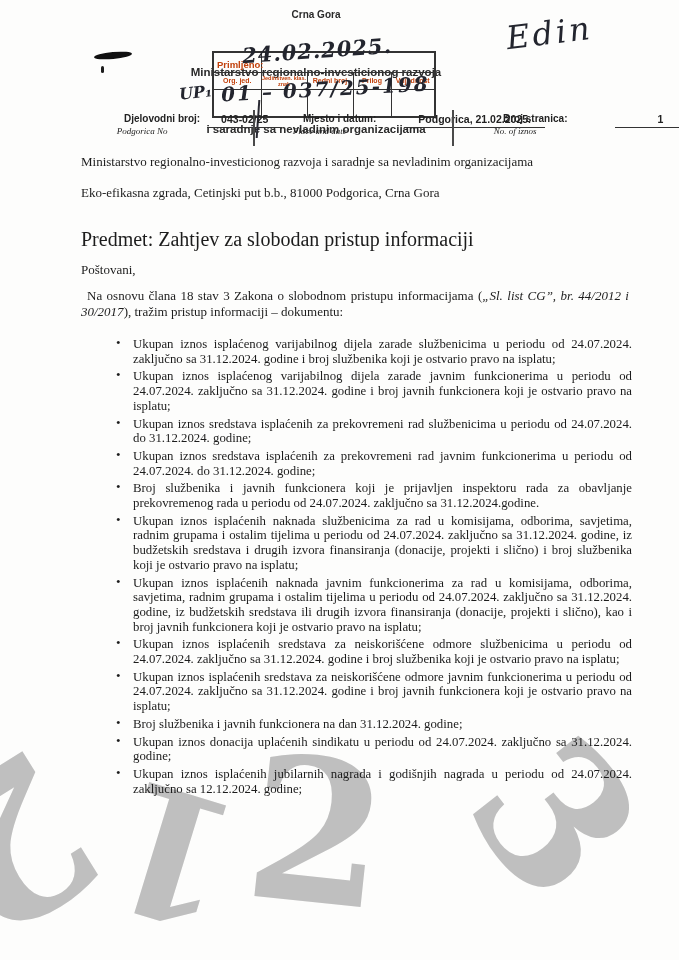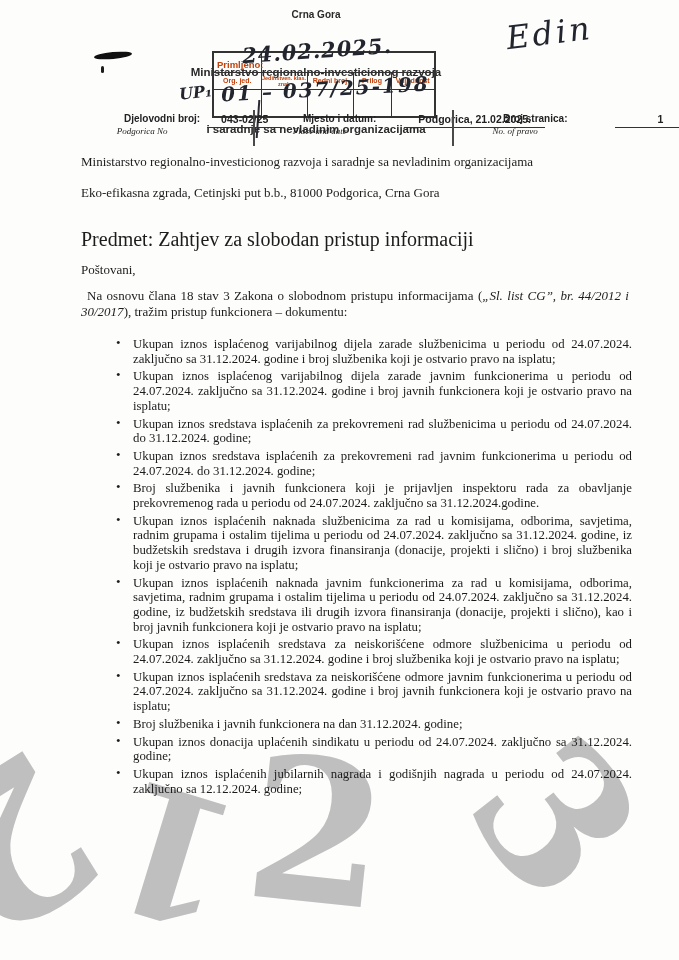--- a/index.html
+++ b/index.html
@@ -151,31 +151,31 @@
     <div class="hf-left">
       <div class="hf-label">Mjesto i datum:</div>
       <div class="hf-sub">Place and date</div>
     </div>
     <div class="hf-val">Podgorica, 21.02.2025.</div>
   </div>
   <div class="vdiv vdiv-2"></div>
   <div class="hf hf-2">
     <div class="hf-left">
       <div class="hf-label">Broj stranica:</div>
-      <div class="hf-sub">No. of pravo</div>
+      <div class="hf-sub">No. of iznos</div>
     </div>
     <div class="hf-val">1</div>
   </div>
 
   <div class="sender1">Ministarstvo regionalno-investicionog razvoja i saradnje sa nevladinim organizacijama</div>
   <div class="sender2">Eko-efikasna zgrada, Cetinjski put b.b., 81000 Podgorica, Crna Gora</div>
   <div class="subject">Predmet: Zahtjev za slobodan pristup informaciji</div>
   <div class="salutation">Poštovani,</div>
 
-  <p class="intro"><span>Na osnovu člana 18 stav 3 Zakona o slobodnom pristupu informacijama (</span><span class="it">„Sl. list CG”, br. 44/2012 i 30/2017</span><span>), tražim pristup funkcionera – dokumentu:</span></p>
+  <p class="intro"><span>Na osnovu člana 18 stav 3 Zakona o slobodnom pristupu informacijama (</span><span class="it">„Sl. list CG”, br. 44/2012 i 30/2017</span><span>), tražim pristup informaciji – dokumentu:</span></p>
 
   <ul class="bullets">
     <li>Ukupan iznos isplaćenog varijabilnog dijela zarade službenicima u periodu od 24.07.2024. zaključno sa 31.12.2024. godine i broj službenika koji je ostvario pravo na isplatu;</li>
     <li>Ukupan iznos isplaćenog varijabilnog dijela zarade javnim funkcionerima u periodu od 24.07.2024. zaključno sa 31.12.2024. godine i broj javnih funkcionera koji je ostvario pravo na isplatu;</li>
     <li>Ukupan iznos sredstava isplaćenih za prekovremeni rad službenicima u periodu od 24.07.2024. do 31.12.2024. godine;</li>
     <li>Ukupan iznos sredstava isplaćenih za prekovremeni rad javnim funkcionerima u periodu od 24.07.2024. do 31.12.2024. godine;</li>
     <li>Broj službenika i javnih funkcionera koji je prijavljen inspektoru rada za obavljanje prekovremenog rada u periodu od 24.07.2024. zaključno sa 31.12.2024.godine.</li>
     <li>Ukupan iznos isplaćenih naknada službenicima za rad u komisijama, odborima, savjetima, radnim grupama i ostalim tijelima u periodu od 24.07.2024. zaključno sa 31.12.2024. godine, iz budžetskih sredstava i drugih izvora finansiranja (donacije, projekti i slično) i broj službenika koji je ostvario pravo na isplatu;</li>
     <li>Ukupan iznos isplaćenih naknada javnim funkcionerima za rad u komisijama, odborima, savjetima, radnim grupama i ostalim tijelima u periodu od 24.07.2024. zaključno sa 31.12.2024. godine, iz budžetskih sredstava ili drugih izvora finansiranja (donacije, projekti i slično), kao i broj javnih funkcionera koji je ostvario pravo na isplatu;</li>
     <li>Ukupan iznos isplaćenih sredstava za neiskorišćene odmore službenicima u periodu od 24.07.2024. zaključno sa 31.12.2024. godine i broj službenika koji je ostvario pravo na isplatu;</li>

